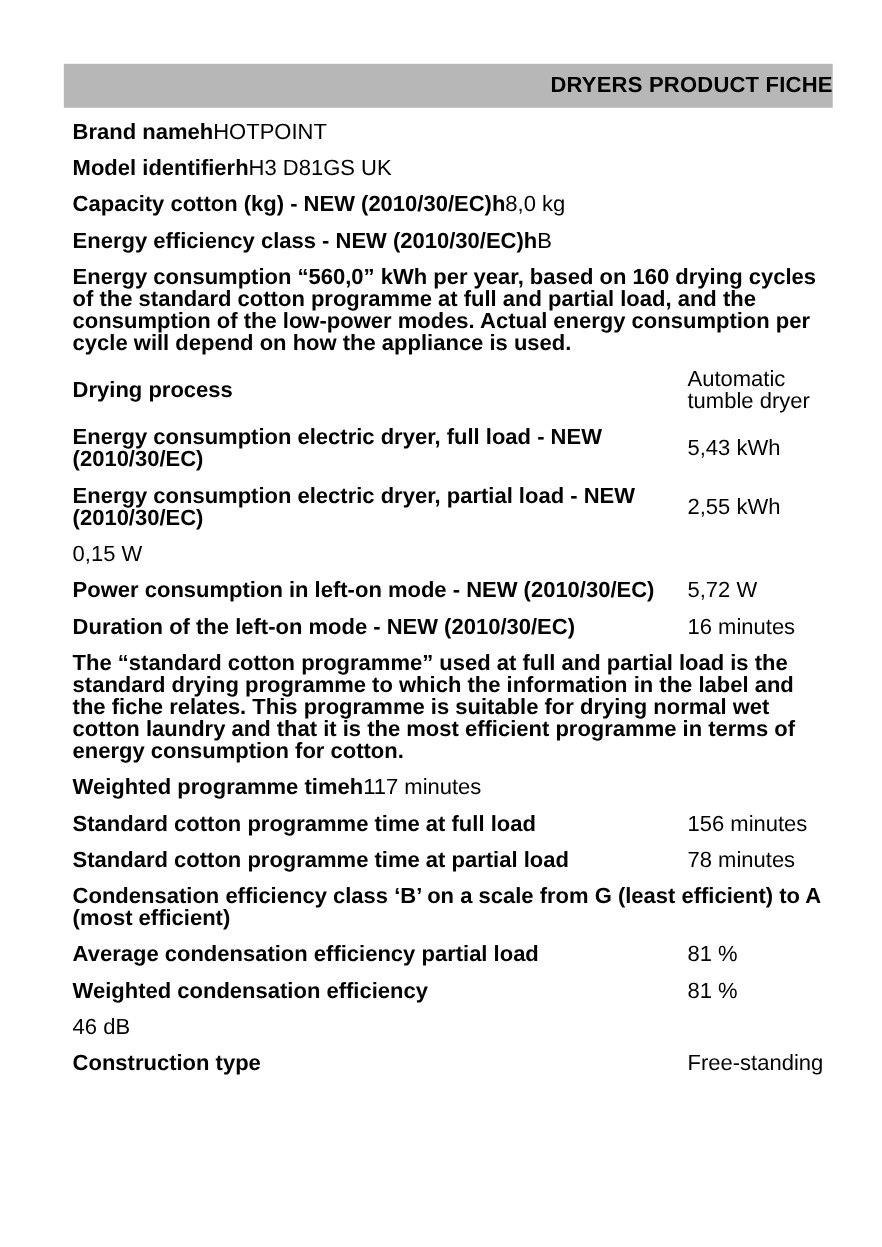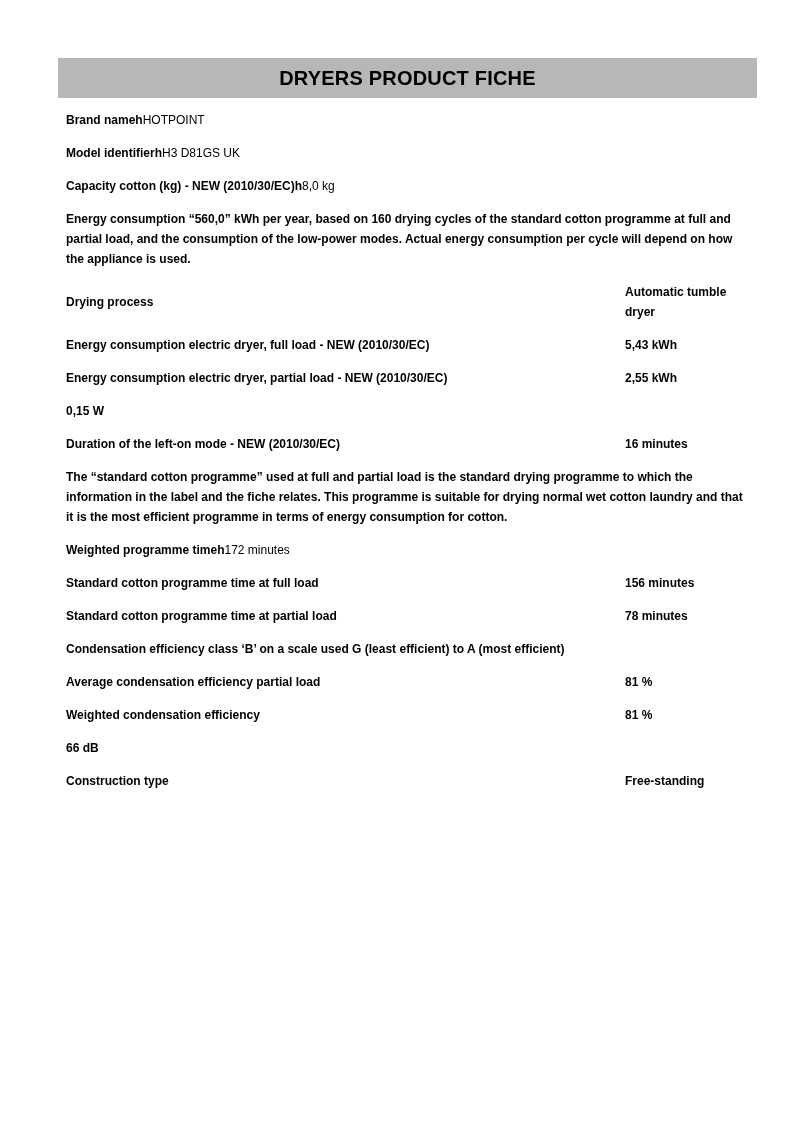--- a/index.html
+++ b/index.html
@@ -15,35 +15,35 @@
   .page {
     width: 699px;
     margin: 58px 45px 0 58px;
   }
   .banner {
     width: 699px;
     height: 40px;
     background: #b7b7b7;
     display: flex;
     align-items: center;
-    justify-content: center;
+    justify-content: flex-end;
   }
   .banner h1 {
     margin: 0;
     font-size: 20px;
     font-weight: bold;
     letter-spacing: 0.2px;
   }
   .content {
     padding: 12px 0 0 8px;
     width: 691px;
   }
   .row {
     margin: 0 0 13px 0;
-    font-size: 12px;
+    font-size: 20px;
     line-height: 20px;
   }
   .lbl {
     font-weight: bold;
   }
   .val {
     font-weight: normal;
   }
   .para {
     font-weight: bold;
@@ -53,41 +53,42 @@
     display: flex;
     align-items: center;
   }
   .twocol .col-label {
     width: 559px;
     flex-shrink: 0;
     font-weight: bold;
   }
   .twocol .col-value {
     flex: 1;
-    font-weight: bold;
+    font-weight: normal;
   }
 </style>
 </head>
 <body>
 
 <div class="page">
 
   <header class="banner">
     <h1>DRYERS PRODUCT FICHE</h1>
   </header>
 
   <div class="content">
 
     <p class="row"><span class="lbl">Brand nameh</span><span class="val">HOTPOINT</span></p>
 
     <p class="row"><span class="lbl">Model identifierh</span><span class="val">H3 D81GS UK</span></p>
 
     <p class="row"><span class="lbl">Capacity cotton (kg) - NEW (2010/30/EC)h</span><span class="val">8,0 kg</span></p>
 
 
+    <p class="row"><span class="lbl">Energy efficiency class - NEW (2010/30/EC)h</span><span class="val">B</span></p>
 
     <p class="row para">Energy consumption “560,0” kWh per year, based on 160 drying cycles of the standard cotton programme at full and partial load, and the consumption of the low-power modes. Actual energy consumption per cycle will depend on how the appliance is used.</p>
 
     <div class="row twocol">
       <span class="col-label">Drying process</span>
       <span class="col-value">Automatic tumble dryer</span>
     </div>
 
     <div class="row twocol">
       <span class="col-label">Energy consumption electric dryer, full load - NEW (2010/30/EC)</span>
@@ -96,55 +97,59 @@
 
     <div class="row twocol">
       <span class="col-label">Energy consumption electric dryer, partial load - NEW (2010/30/EC)</span>
       <span class="col-value">2,55 kWh</span>
     </div>
 
     <div class="row twocol">
       <span class="col-value">0,15 W</span>
     </div>
 
+    <div class="row twocol">
+      <span class="col-label">Power consumption in left-on mode - NEW (2010/30/EC)</span>
+      <span class="col-value">5,72 W</span>
+    </div>
 
     <div class="row twocol">
       <span class="col-label">Duration of the left-on mode - NEW (2010/30/EC)</span>
       <span class="col-value">16 minutes</span>
     </div>
 
     <p class="row para">The “standard cotton programme” used at full and partial load is the standard drying programme to which the information in the label and the fiche relates. This programme is suitable for drying normal wet cotton laundry and that it is the most efficient programme in terms of energy consumption for cotton.</p>
 
-    <p class="row"><span class="lbl">Weighted programme timeh</span><span class="val">172 minutes</span></p>
+    <p class="row"><span class="lbl">Weighted programme timeh</span><span class="val">117 minutes</span></p>
 
     <div class="row twocol">
       <span class="col-label">Standard cotton programme time at full load</span>
       <span class="col-value">156 minutes</span>
     </div>
 
     <div class="row twocol">
       <span class="col-label">Standard cotton programme time at partial load</span>
       <span class="col-value">78 minutes</span>
     </div>
 
-    <p class="row para">Condensation efficiency class ‘B’ on a scale used G (least efficient) to A (most efficient)</p>
+    <p class="row para">Condensation efficiency class ‘B’ on a scale from G (least efficient) to A (most efficient)</p>
 
 
     <div class="row twocol">
       <span class="col-label">Average condensation efficiency partial load</span>
       <span class="col-value">81 %</span>
     </div>
 
     <div class="row twocol">
       <span class="col-label">Weighted condensation efficiency</span>
       <span class="col-value">81 %</span>
     </div>
 
     <div class="row twocol">
-      <span class="col-value">66 dB</span>
+      <span class="col-value">46 dB</span>
     </div>
 
     <div class="row twocol">
       <span class="col-label">Construction type</span>
       <span class="col-value">Free-standing</span>
     </div>
 
   </div>
 </div>
 

